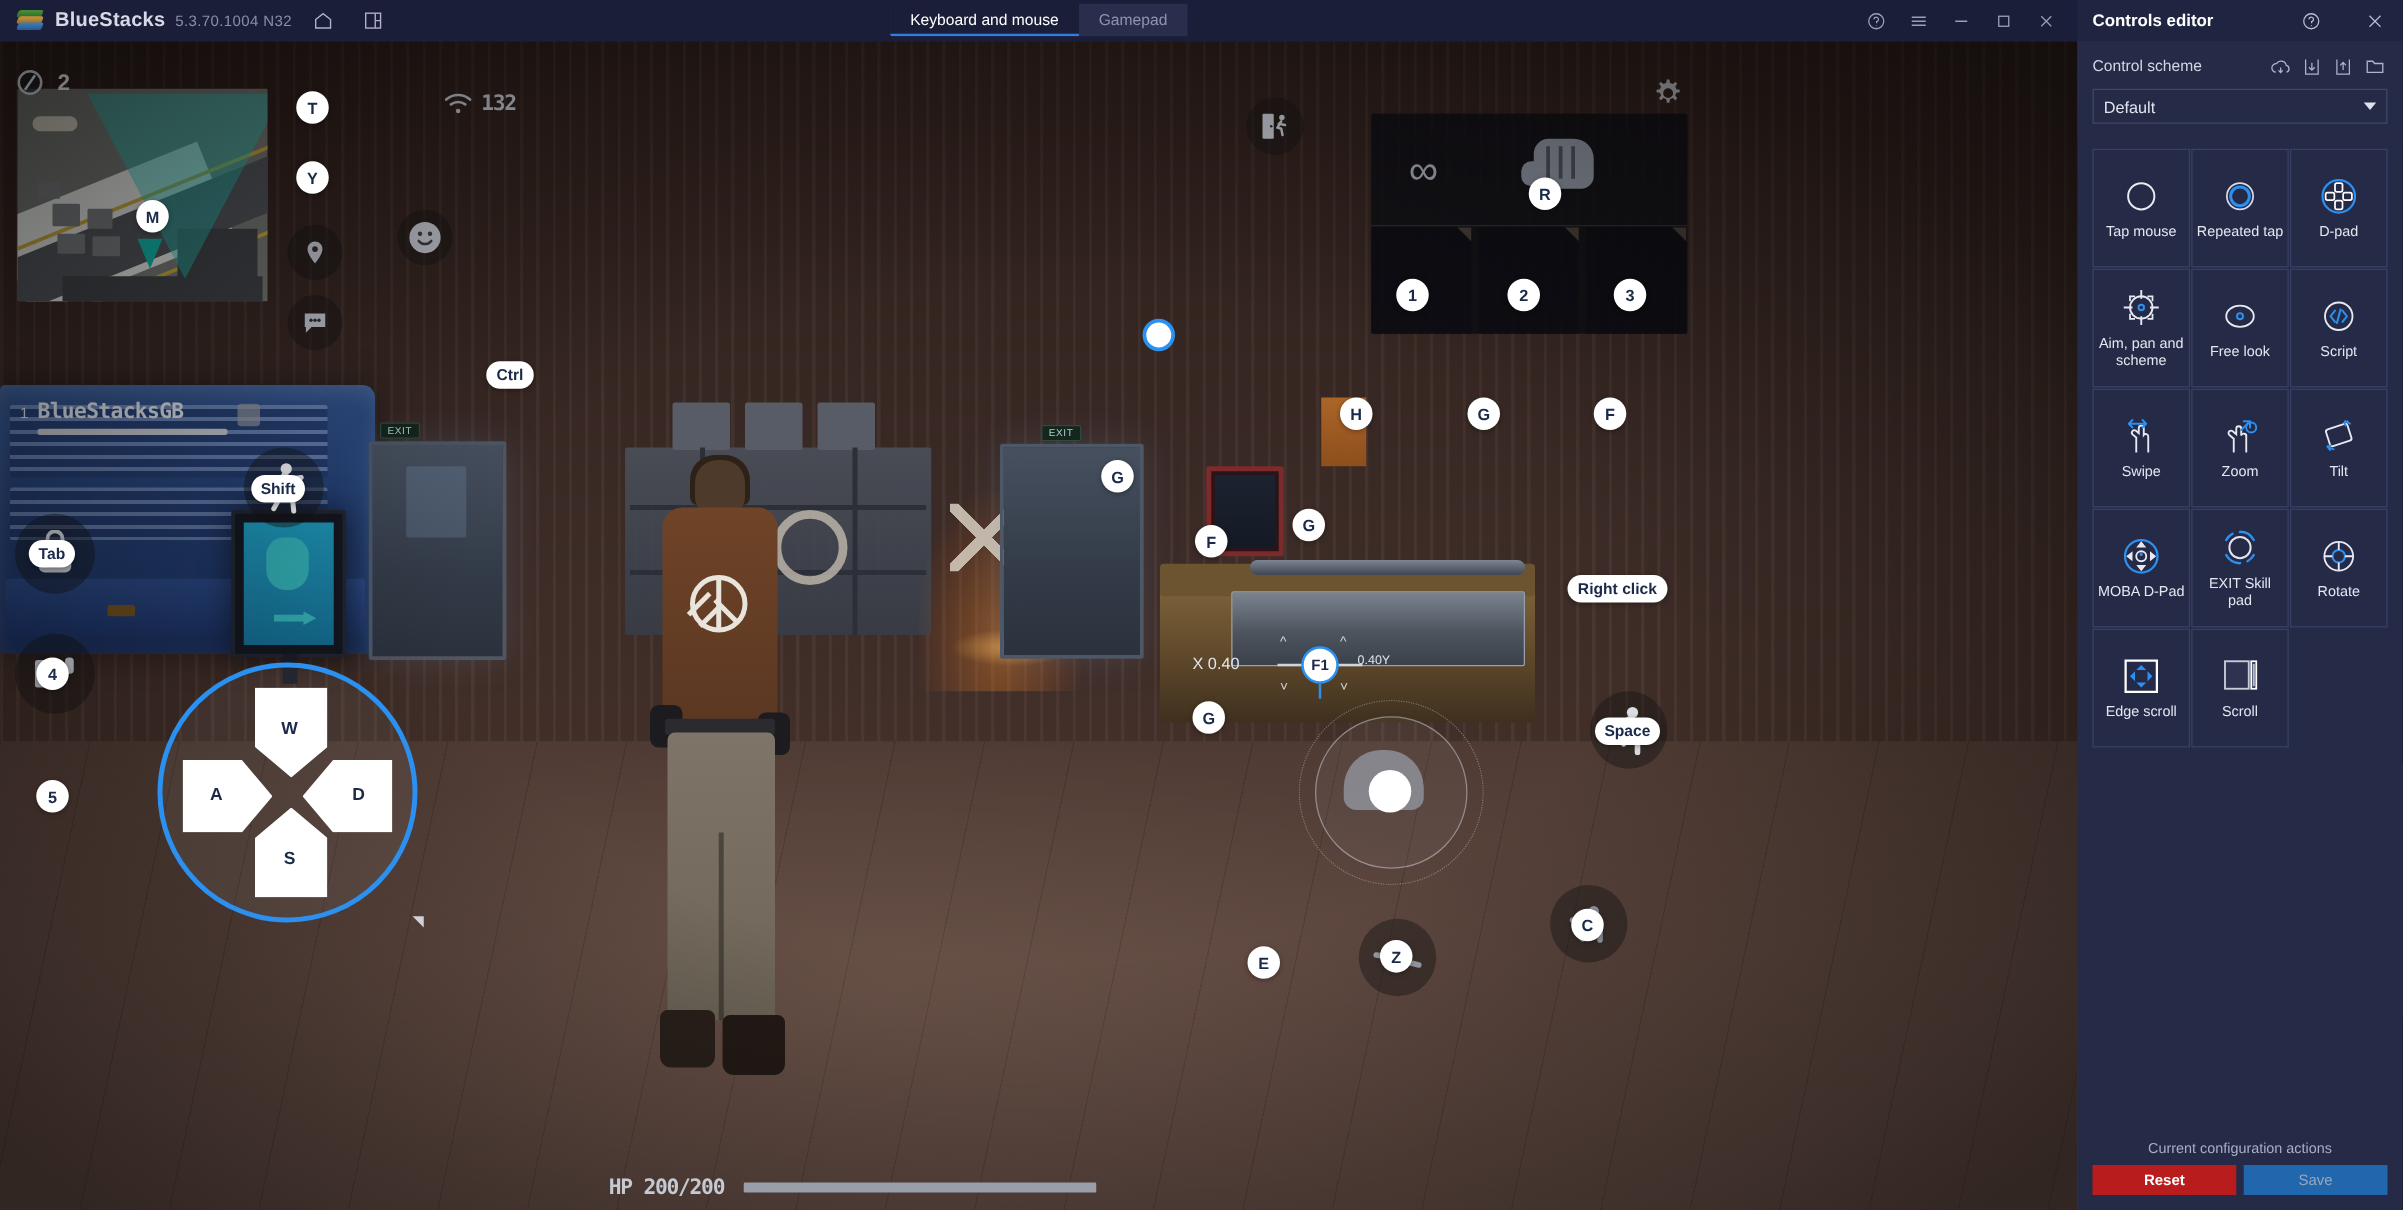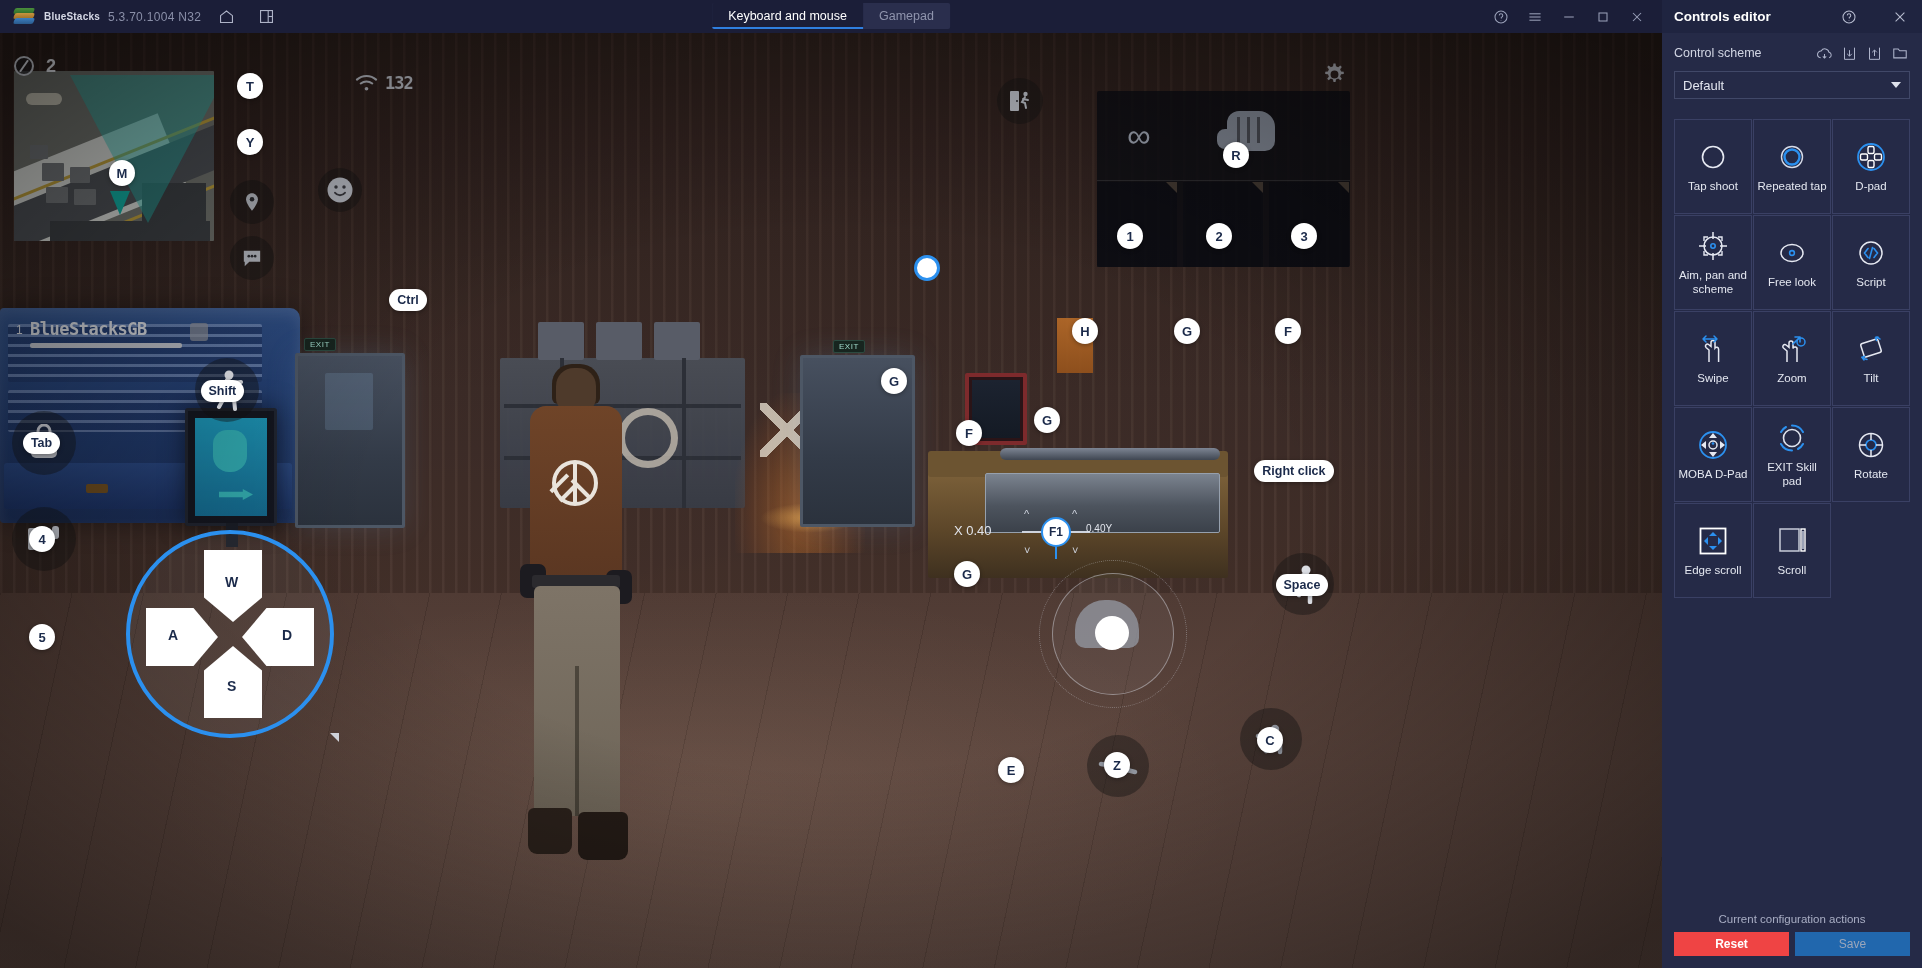--- a/index.html
+++ b/index.html
@@ -21,21 +21,21 @@
     z-index: 60;
   }
   #bs-logo {
     width: 20px; height: 18px; margin-left: 14px; margin-right: 10px;
     position: relative; flex: none;
   }
   #bs-logo i { position: absolute; left: 0; width: 20px; height: 6px; border-radius: 2px; display:block; }
   #bs-logo i:nth-child(1) { top: 0;  background: linear-gradient(180deg,#4a8f3c,#2e6b27); transform: skewX(-20deg); }
   #bs-logo i:nth-child(2) { top: 5px; background: linear-gradient(180deg,#c9953f,#9a6d26); transform: skewX(-20deg); }
   #bs-logo i:nth-child(3) { top: 10px; background: linear-gradient(180deg,#3c7fc0,#2a5a8c); transform: skewX(-20deg); }
-  .tb-title { color: #d6d9e6; font-size: 10px; font-weight: bold; letter-spacing: .2px; }
+  .tb-title { color: #d6d9e6; font-size: 16px; font-weight: bold; letter-spacing: .2px; }
   .tb-version { color: #8a8fa8; font-size: 12px; margin-left: 8px; letter-spacing: .3px; }
   .tb-icon {
     width: 30px; height: 30px; margin-left: 10px;
     display: flex; align-items: center; justify-content: center;
     cursor: pointer;
   }
   .tb-icon svg { stroke: #aeb3c7; fill: none; stroke-width: 1.3; }
 
   
   #tabs {
@@ -392,21 +392,21 @@
     cursor:pointer; gap: 6px;
   }
   .tile .ticon { height: 34px; display:flex; align-items:center; justify-content:center; }
   .tile .tlabel { font-size: 11.5px; color:#e4e7f0; text-align:center; line-height:1.15; padding: 0 3px; }
 
   #panel-spacer { flex: 1; }
   #panel-foot { padding: 0 12px 12px; }
   #foot-label { text-align:center; font-size: 11.5px; color:#a9aec4; margin-bottom: 7px; }
   #foot-btns { display:flex; gap: 6px; }
   .fbtn { flex:1; height: 24px; border:none; font-size: 12px; cursor:pointer; font-family:"Liberation Sans", sans-serif; }
-  #btn-reset { background:#ef4444; color:#ffffff; font-weight:bold; }
+  #btn-reset { background:#b91c1c; color:#ffffff; font-weight:bold; }
   #btn-save { background:#2167ad; color:#9aa6bb; }
 </style>
 </head>
 <body>
 
 <div id="app">
 
   <div id="titlebar">
     <div id="bs-logo">
         <i></i>
@@ -707,20 +707,24 @@
         <div class="keychip sq" style="left: 956px; top: 387px;">F</div>
         <div class="keychip sq" style="left: 1034px; top: 374px;">G</div>
         <div class="keychip wide" style="left: 1254.3px; top: 427px;">Right click</div>
         <div class="keychip sq" style="left: 954px; top: 528px;">G</div>
         <div class="keychip wide" style="left: 1275.5px; top: 541px;">Space</div>
         <div class="keychip sq" style="left: 1257px; top: 694px;">C</div>
         <div class="keychip sq" style="left: 998px; top: 724px;">E</div>
         <div class="keychip sq" style="left: 1104px; top: 719px;">Z</div>
       </div>
 
+    <div id="hp">
+      <div id="hp-label">HP 200/200</div>
+      <div id="hp-bar"></div>
+    </div>
 
     <div id="vignette"></div>
   </div>
 
   <div id="panel">
 
     <div id="panel-head">
       <div id="panel-title">Controls editor</div>
       <div class="p-ic">
         <svg width="16" height="16" viewBox="0 0 20 20">
@@ -772,21 +776,21 @@
     </div>
 
 
     <div id="tiles">
         <div class="tile">
           <div class="ticon">
             <svg width="30" height="30" viewBox="0 0 30 30">
               <circle cx="15" cy="15" r="10.5" stroke="#e6e9f2" stroke-width="1.6" fill="none"></circle>
             </svg>
           </div>
-          <div class="tlabel">Tap shoot</div>
+          <div class="tlabel">Tap mouse</div>
         </div>
         <div class="tile">
           <div class="ticon">
             <svg width="30" height="30" viewBox="0 0 30 30">
               <circle cx="15" cy="15" r="10.5" stroke="#d7dbe8" stroke-width="1.4" fill="none"></circle>
               <circle cx="15" cy="15" r="7.5" stroke="#2b90ef" stroke-width="2.4" fill="none"></circle>
             </svg>
           </div>
           <div class="tlabel">Repeated tap</div>
         </div>

